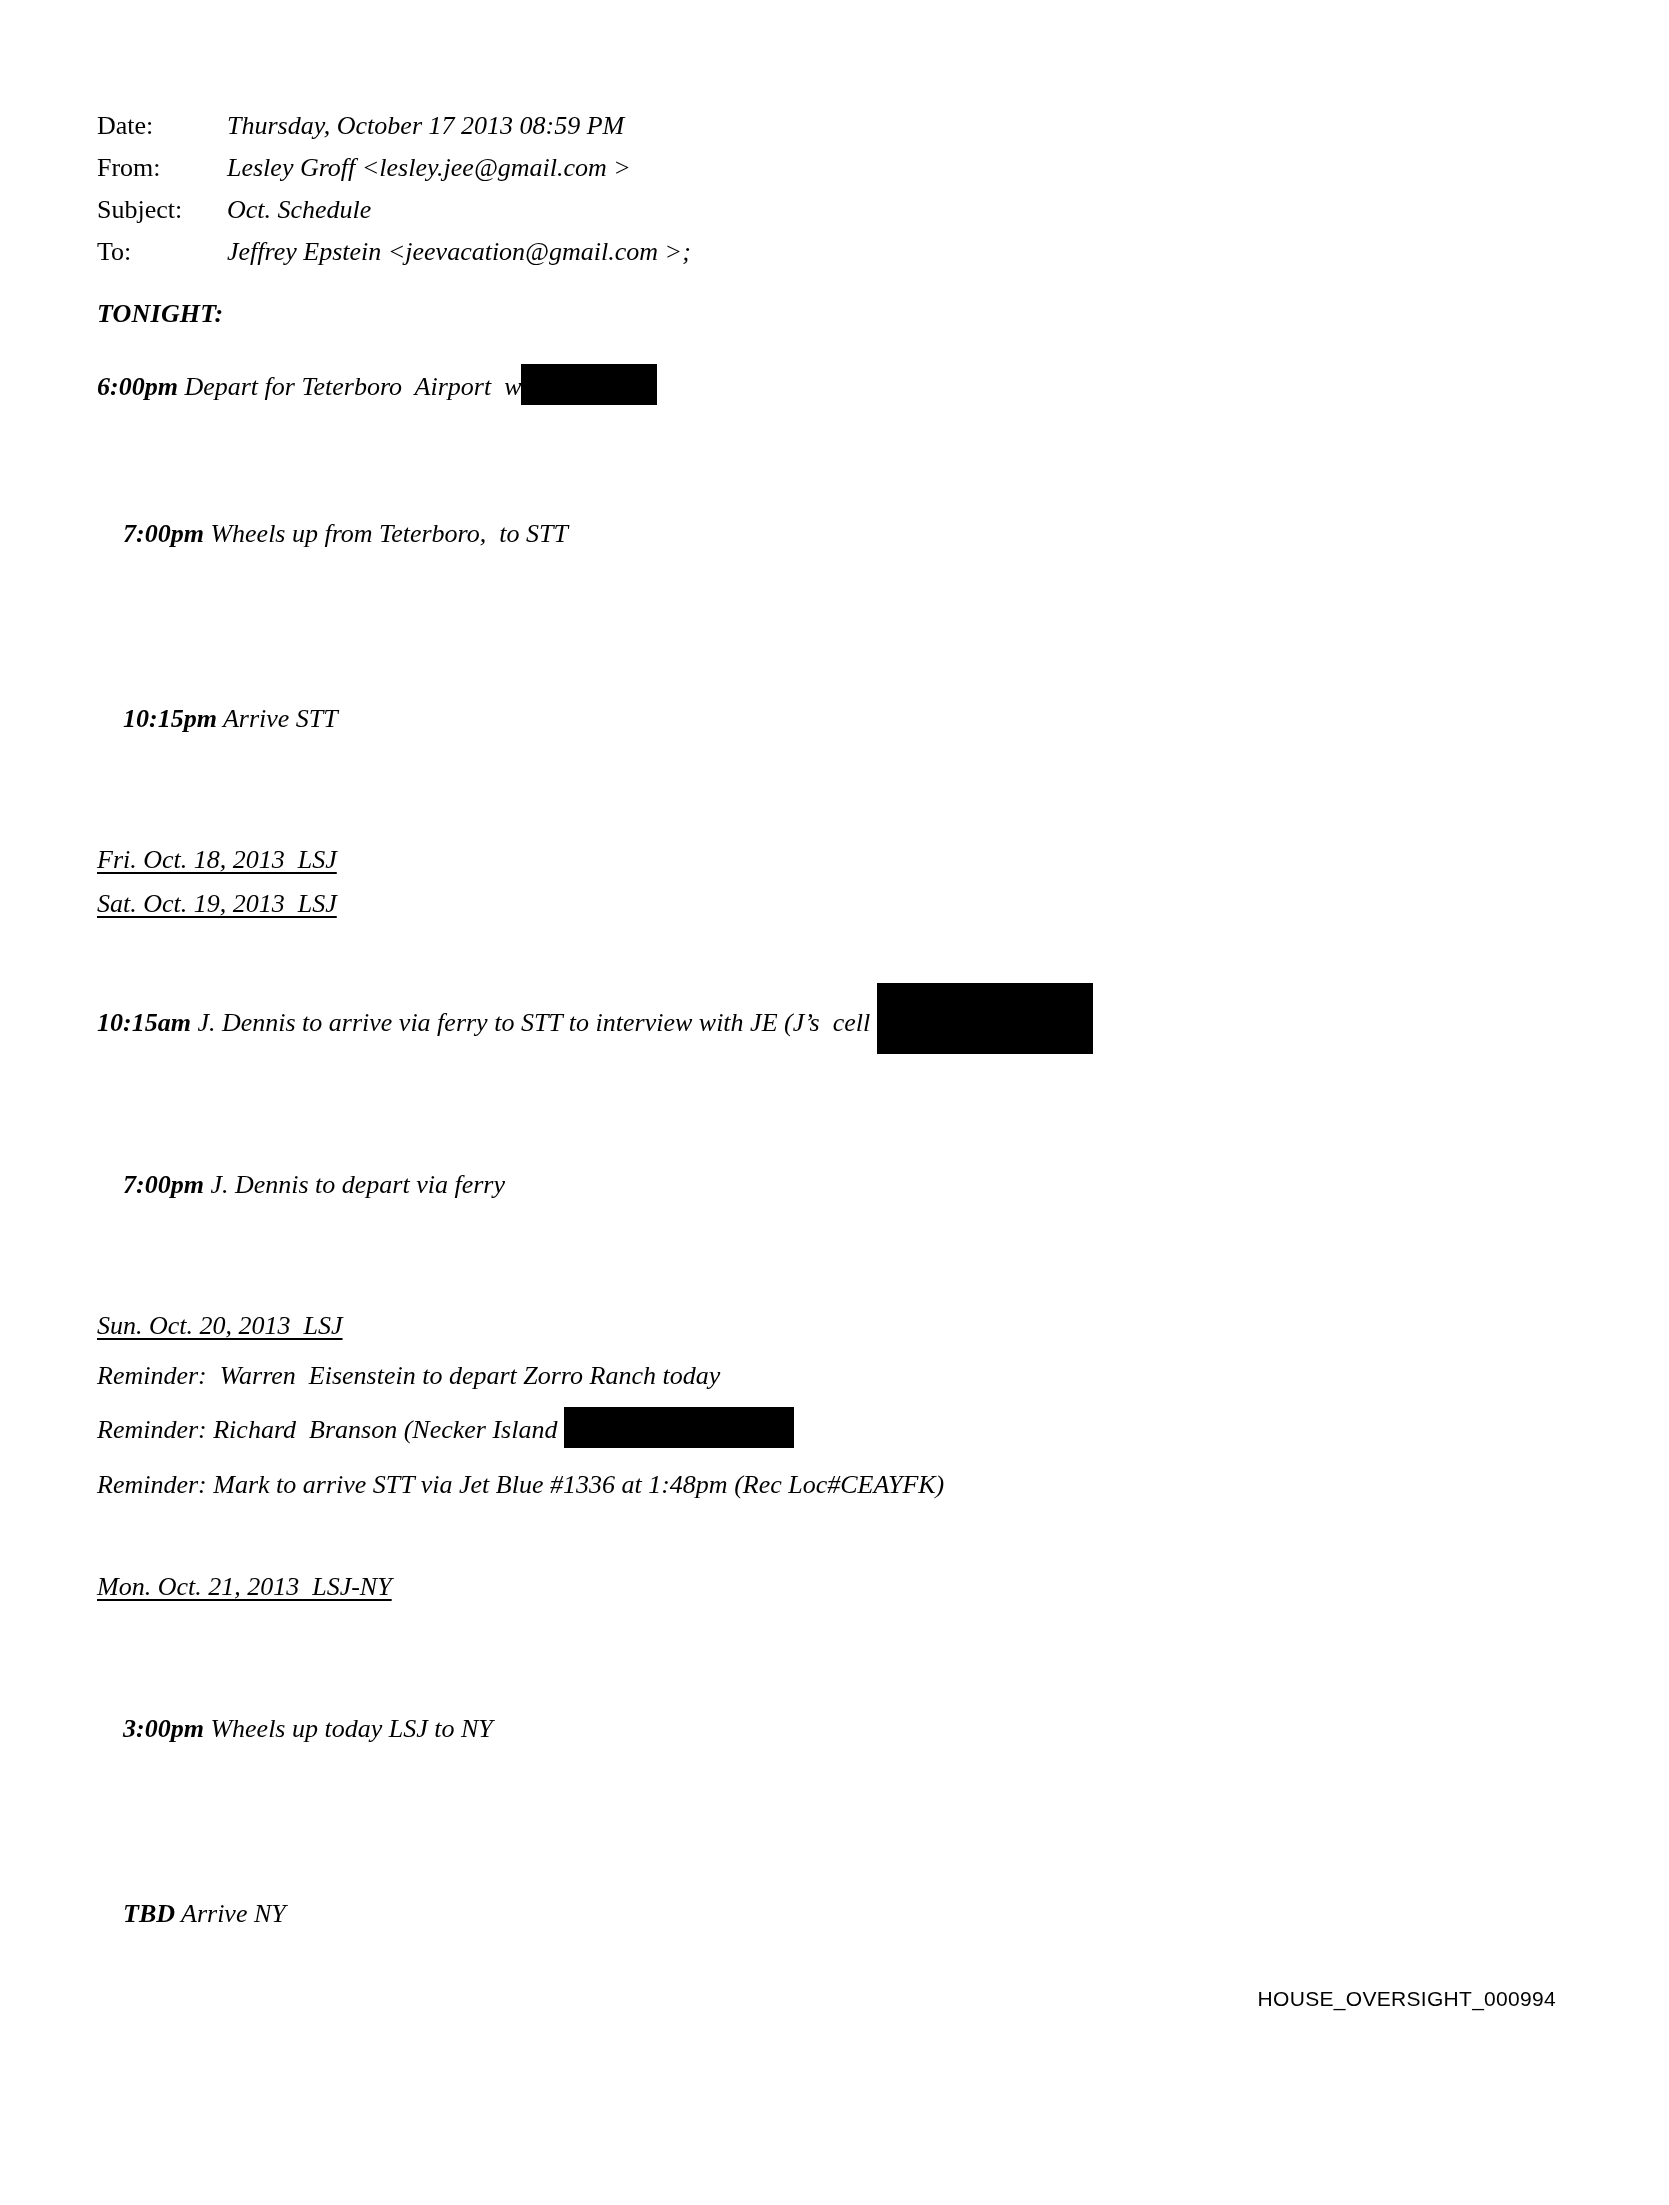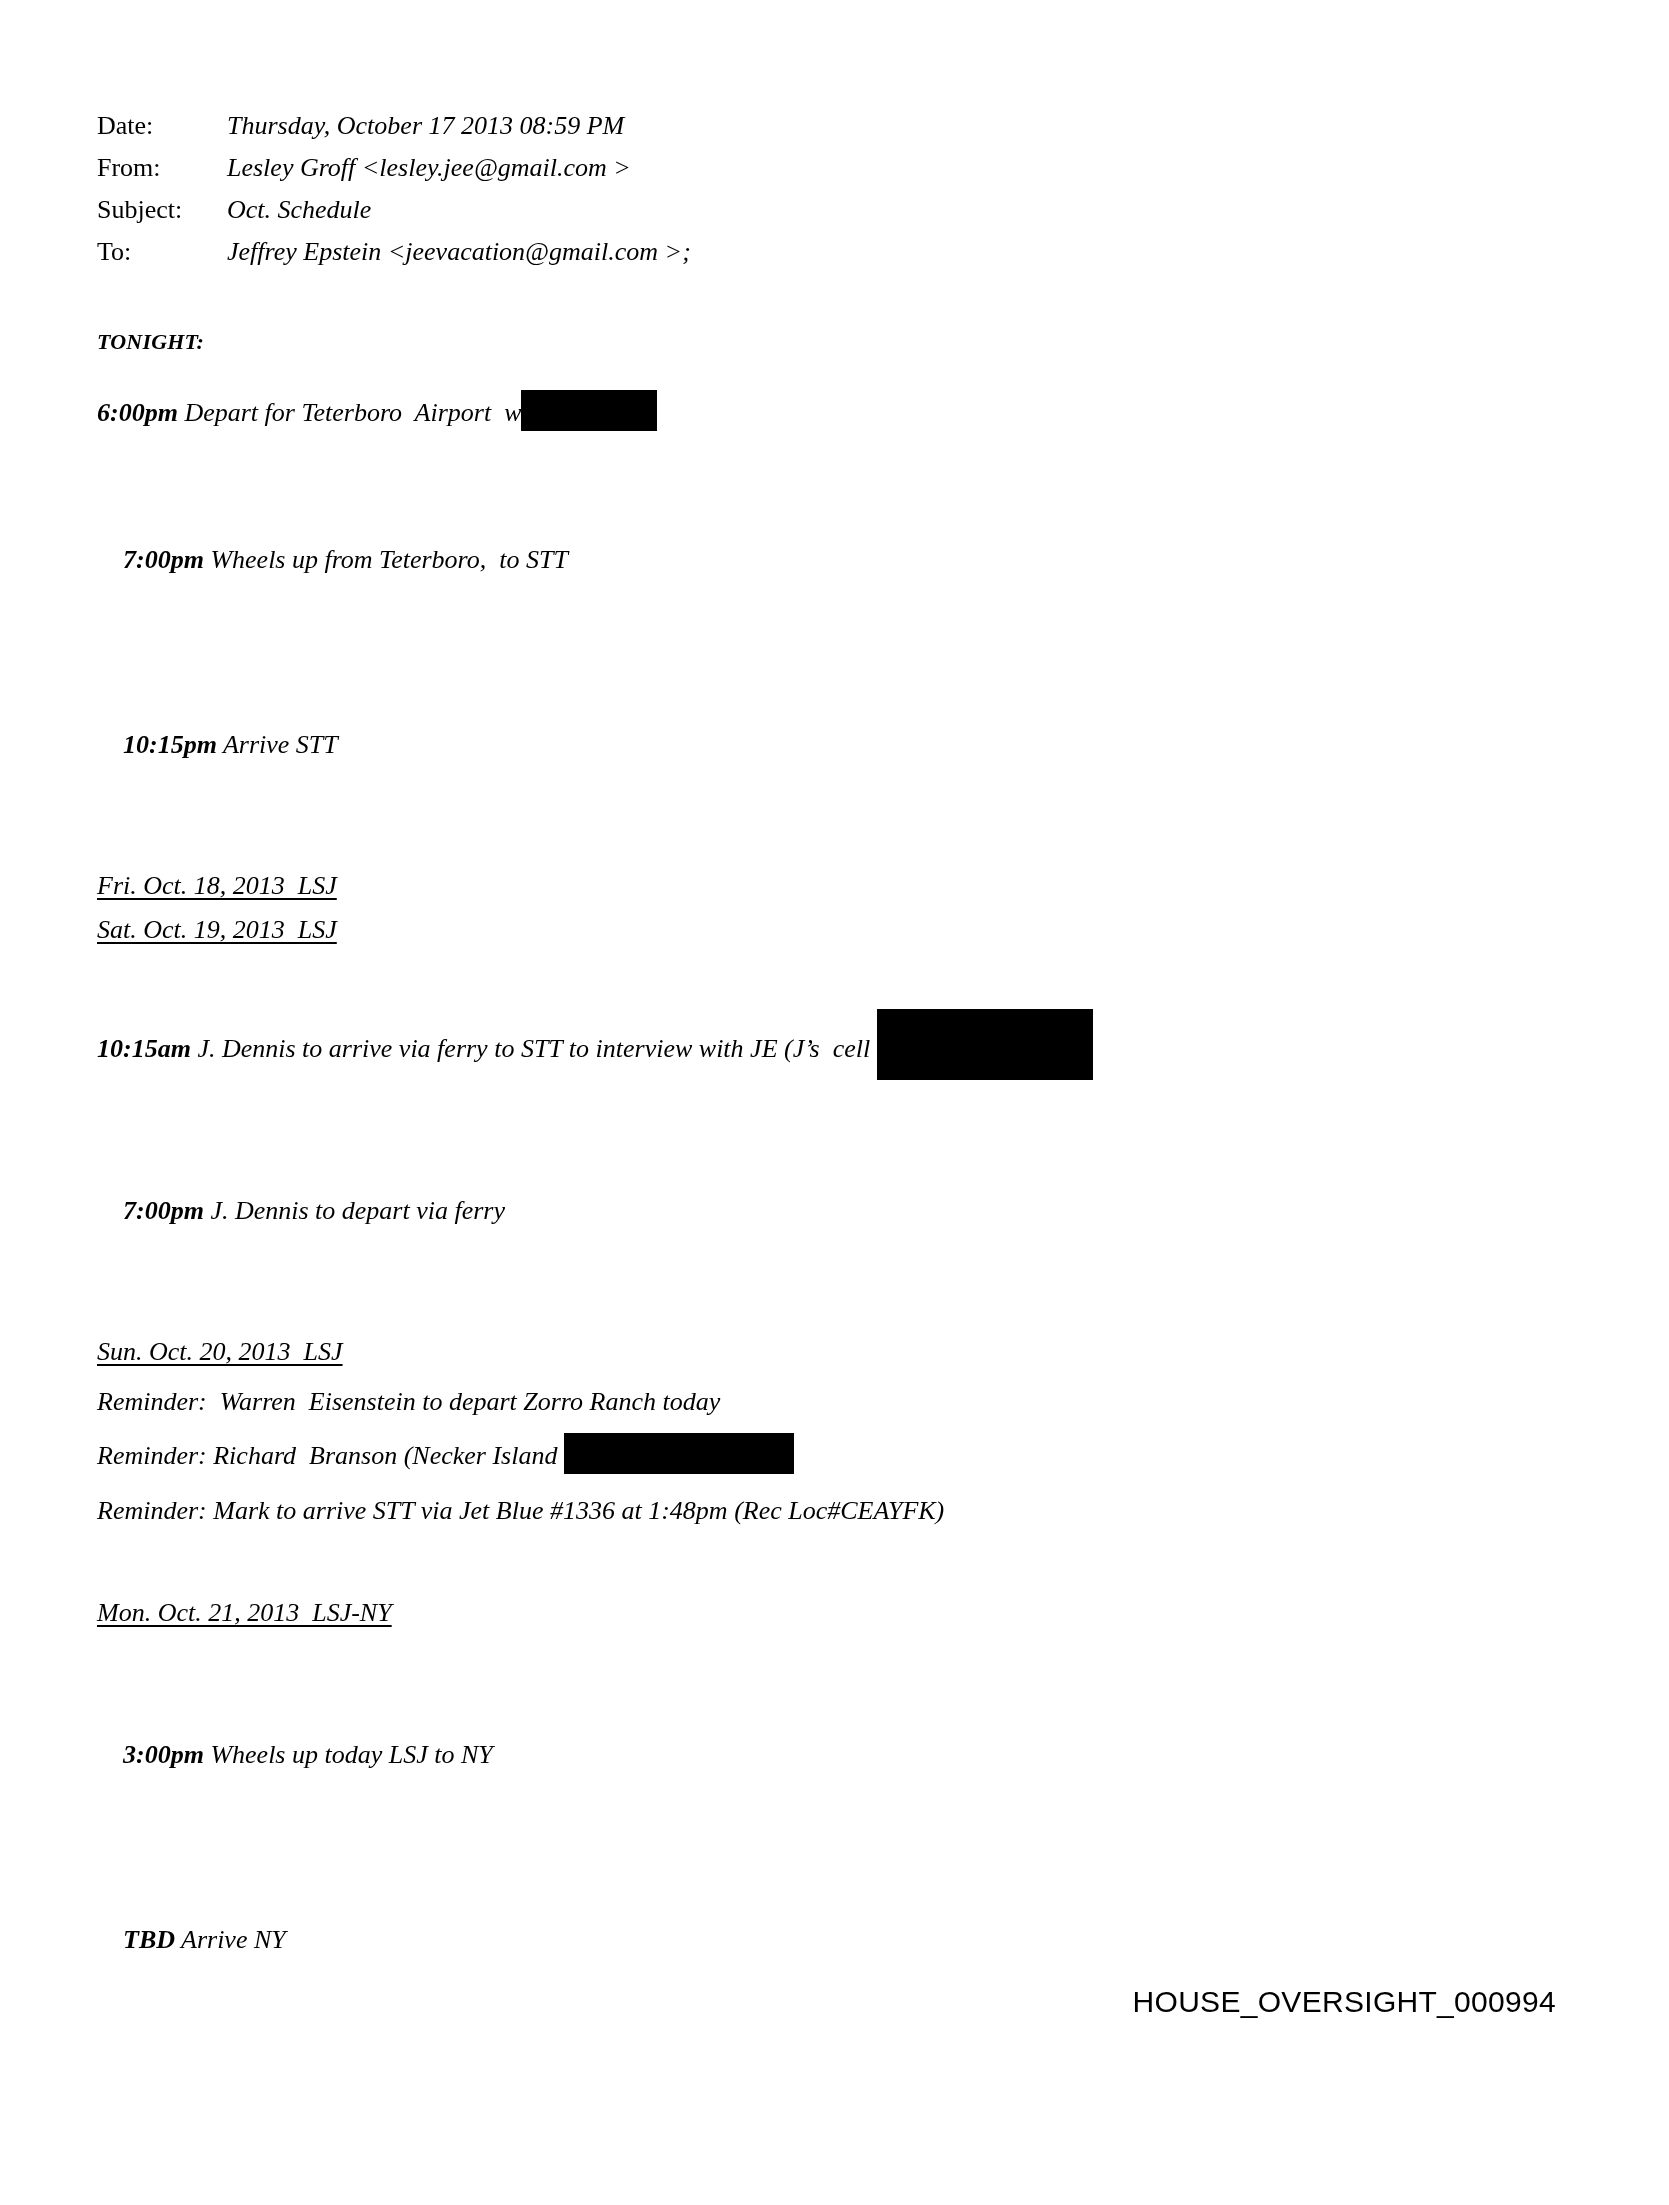--- a/index.html
+++ b/index.html
@@ -38,24 +38,24 @@
     width: 130px;
     flex: 0 0 130px;
   }
   .hdr-value {
     white-space: pre;
     font-style: italic;
   }
 
   
   .section-title {
-    font-size: 22px;
+    font-size: 26px;
     font-weight: bold;
     font-style: italic;
-    margin-top: 56px;
+    margin-top: 26px;
     letter-spacing: 0.2px;
   }
 
   .entry {
     font-size: 26px;
     font-style: italic;
     line-height: 1.5;
     white-space: pre-wrap;
     position: relative;
   }
@@ -92,23 +92,23 @@
     display: flex;
     align-items: center;
     white-space: pre;
     text-align: center;
   }
 
   
   .footer {
     position: absolute;
     right: 113px;
-    bottom: 58px;
+    bottom: 66px;
     font-family: "Liberation Sans", sans-serif;
-    font-size: 30px;
+    font-size: 21px;
     letter-spacing: 0.3px;
     color: #000;
   }
 </style>
 </head>
 <body>
 
 <div class="page">
 
   <div class="hdr">

